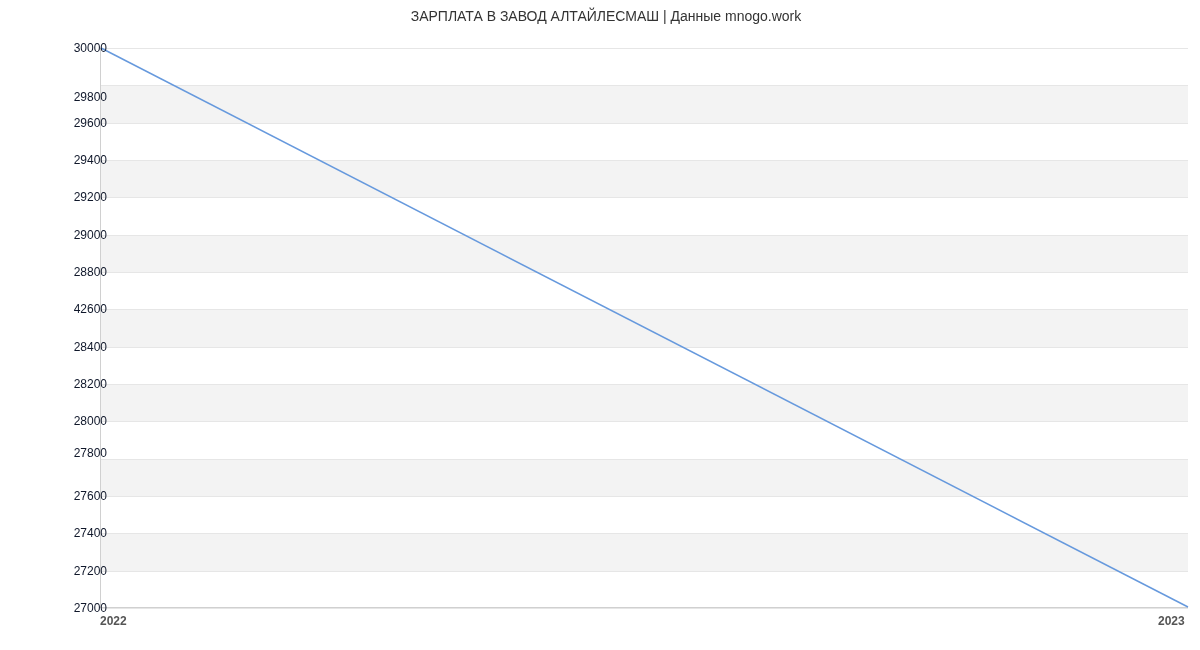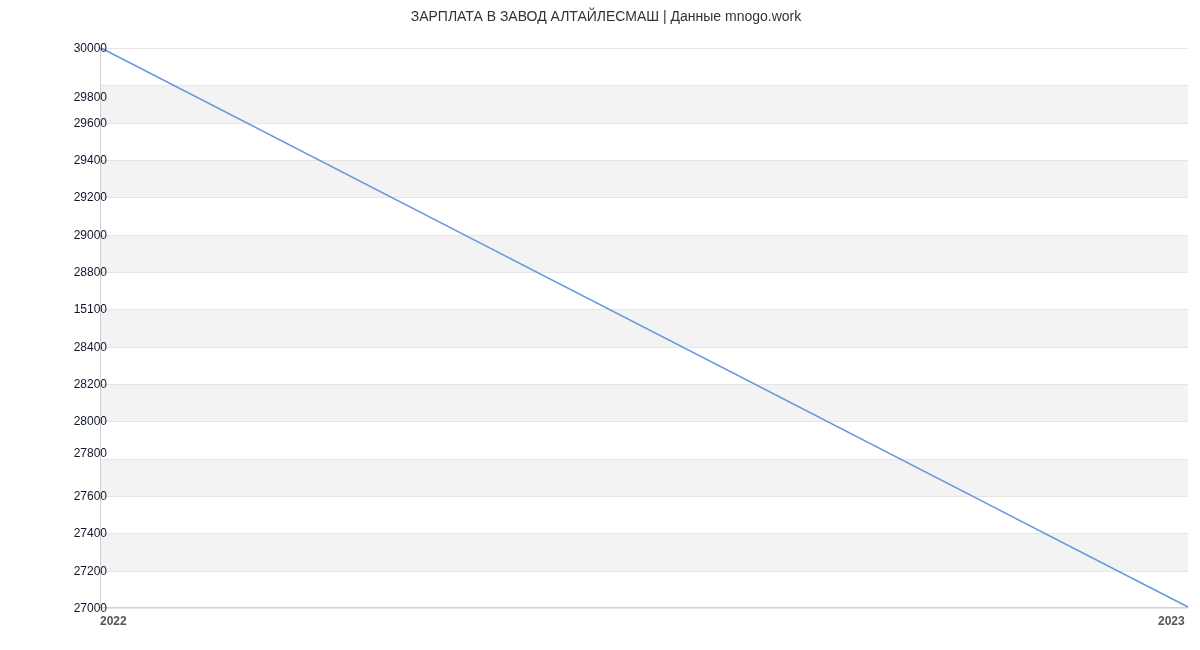--- a/index.html
+++ b/index.html
@@ -116,21 +116,21 @@
 
   <div id="y-axis-labels">
       <div class="y-tick" style="top: 608px;">27000</div>
       <div class="y-tick" style="top: 570.667px;">27200</div>
       <div class="y-tick" style="top: 533.333px;">27400</div>
       <div class="y-tick" style="top: 496px;">27600</div>
       <div class="y-tick" style="top: 453px;">27800</div>
       <div class="y-tick" style="top: 421.333px; text-align: right;">28000</div>
       <div class="y-tick" style="top: 384px;">28200</div>
       <div class="y-tick" style="top: 346.667px;">28400</div>
-      <div class="y-tick" style="top: 309.333px;">15100</div>
+      <div class="y-tick" style="top: 309.333px;">42600</div>
       <div class="y-tick" style="top: 272px;">28800</div>
       <div class="y-tick" style="top: 234.667px;">29000</div>
       <div class="y-tick" style="top: 197.333px;">29200</div>
       <div class="y-tick" style="top: 160px;">29400</div>
       <div class="y-tick" style="top: 122.667px;">29600</div>
       <div class="y-tick" style="top: 85.3333px; margin-top: 12px;">29800</div>
       <div class="y-tick" style="top: 48px;">30000</div>
     </div>
   <div id="x-axis-labels">
       <div class="x-tick" style="left: 100px;">2022</div>

